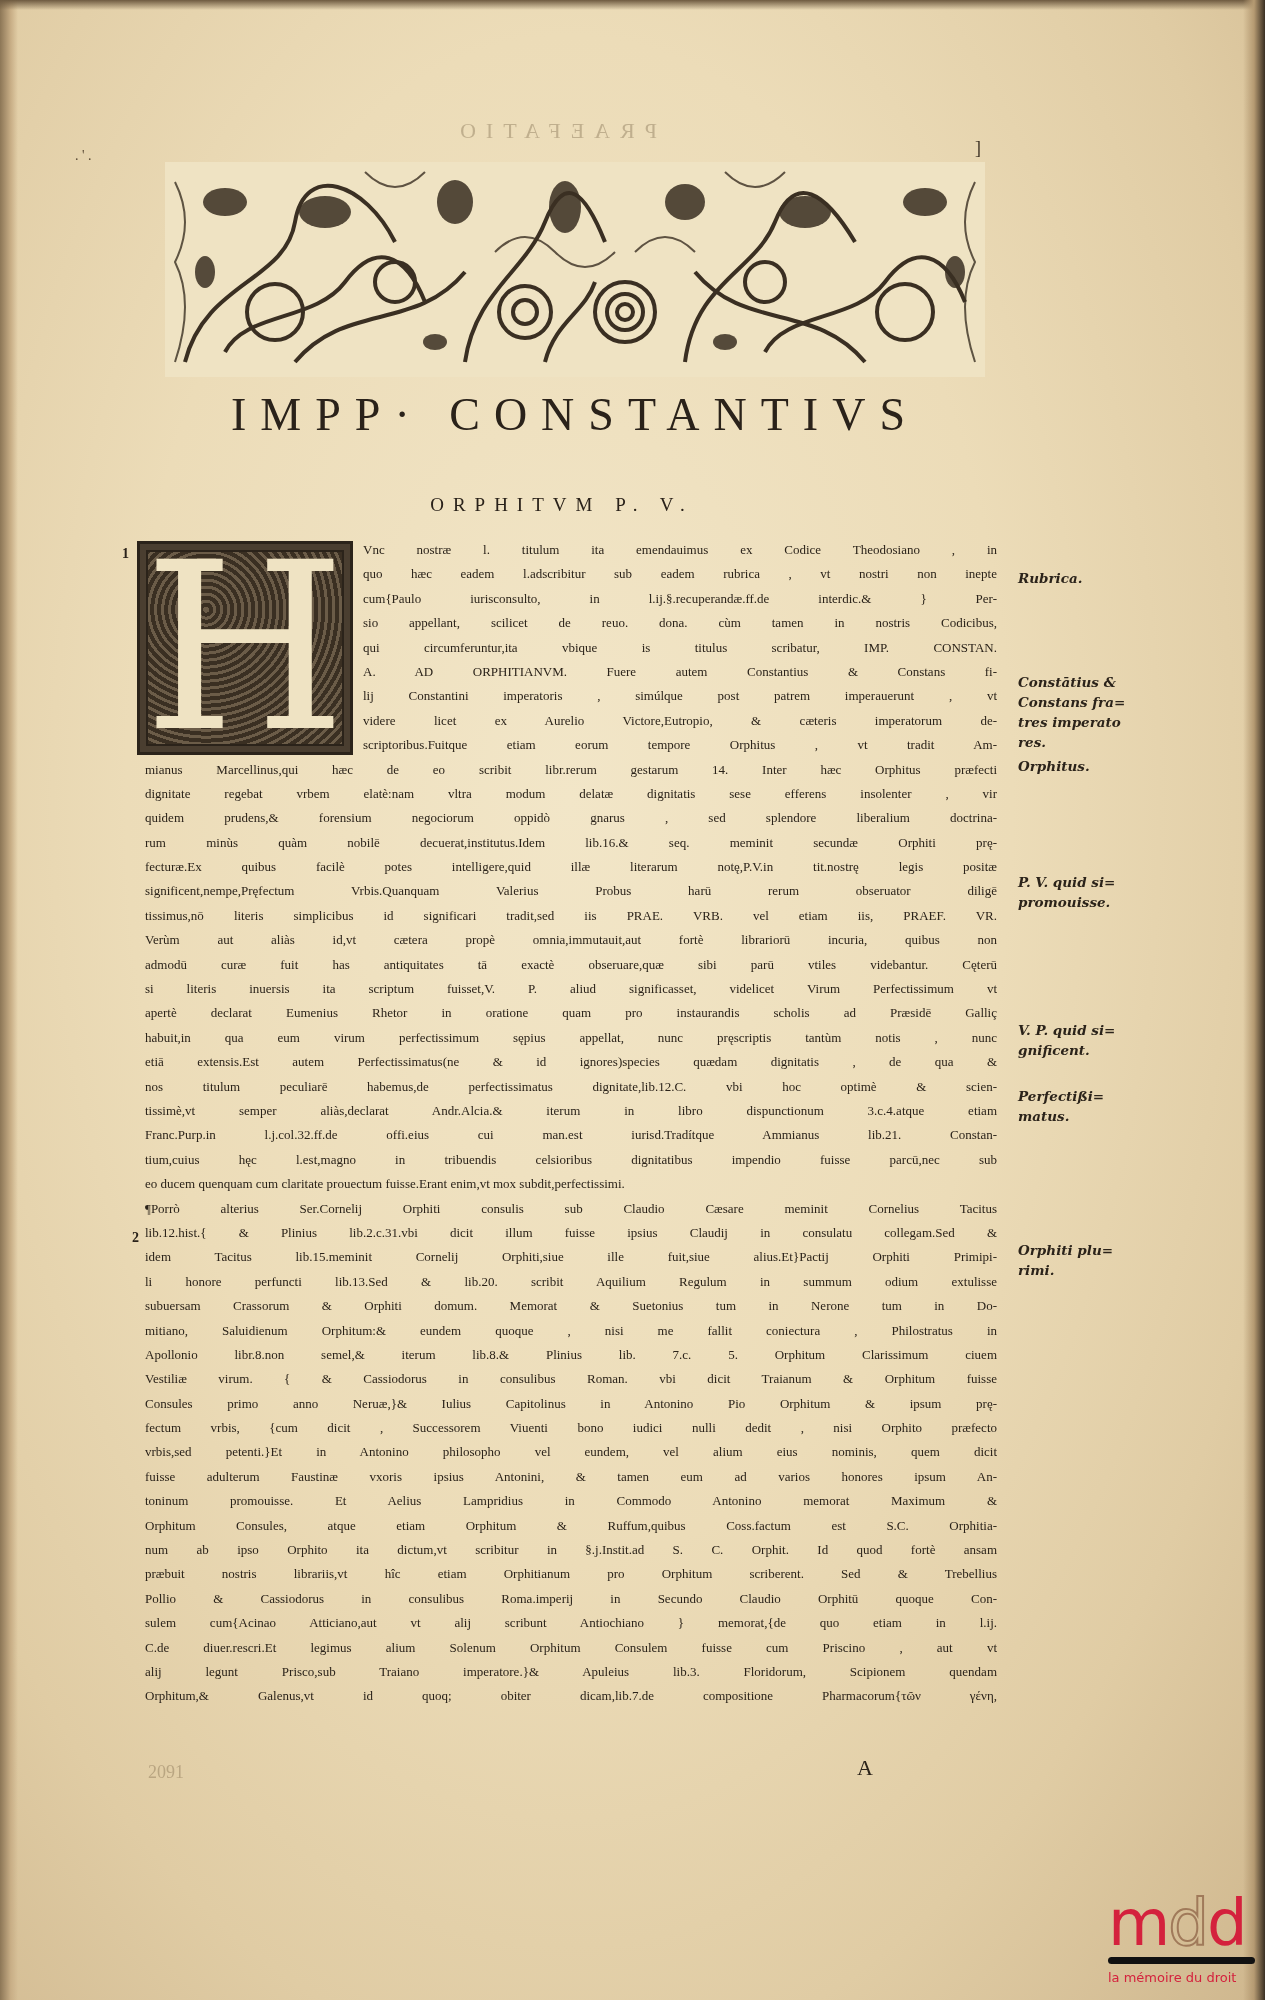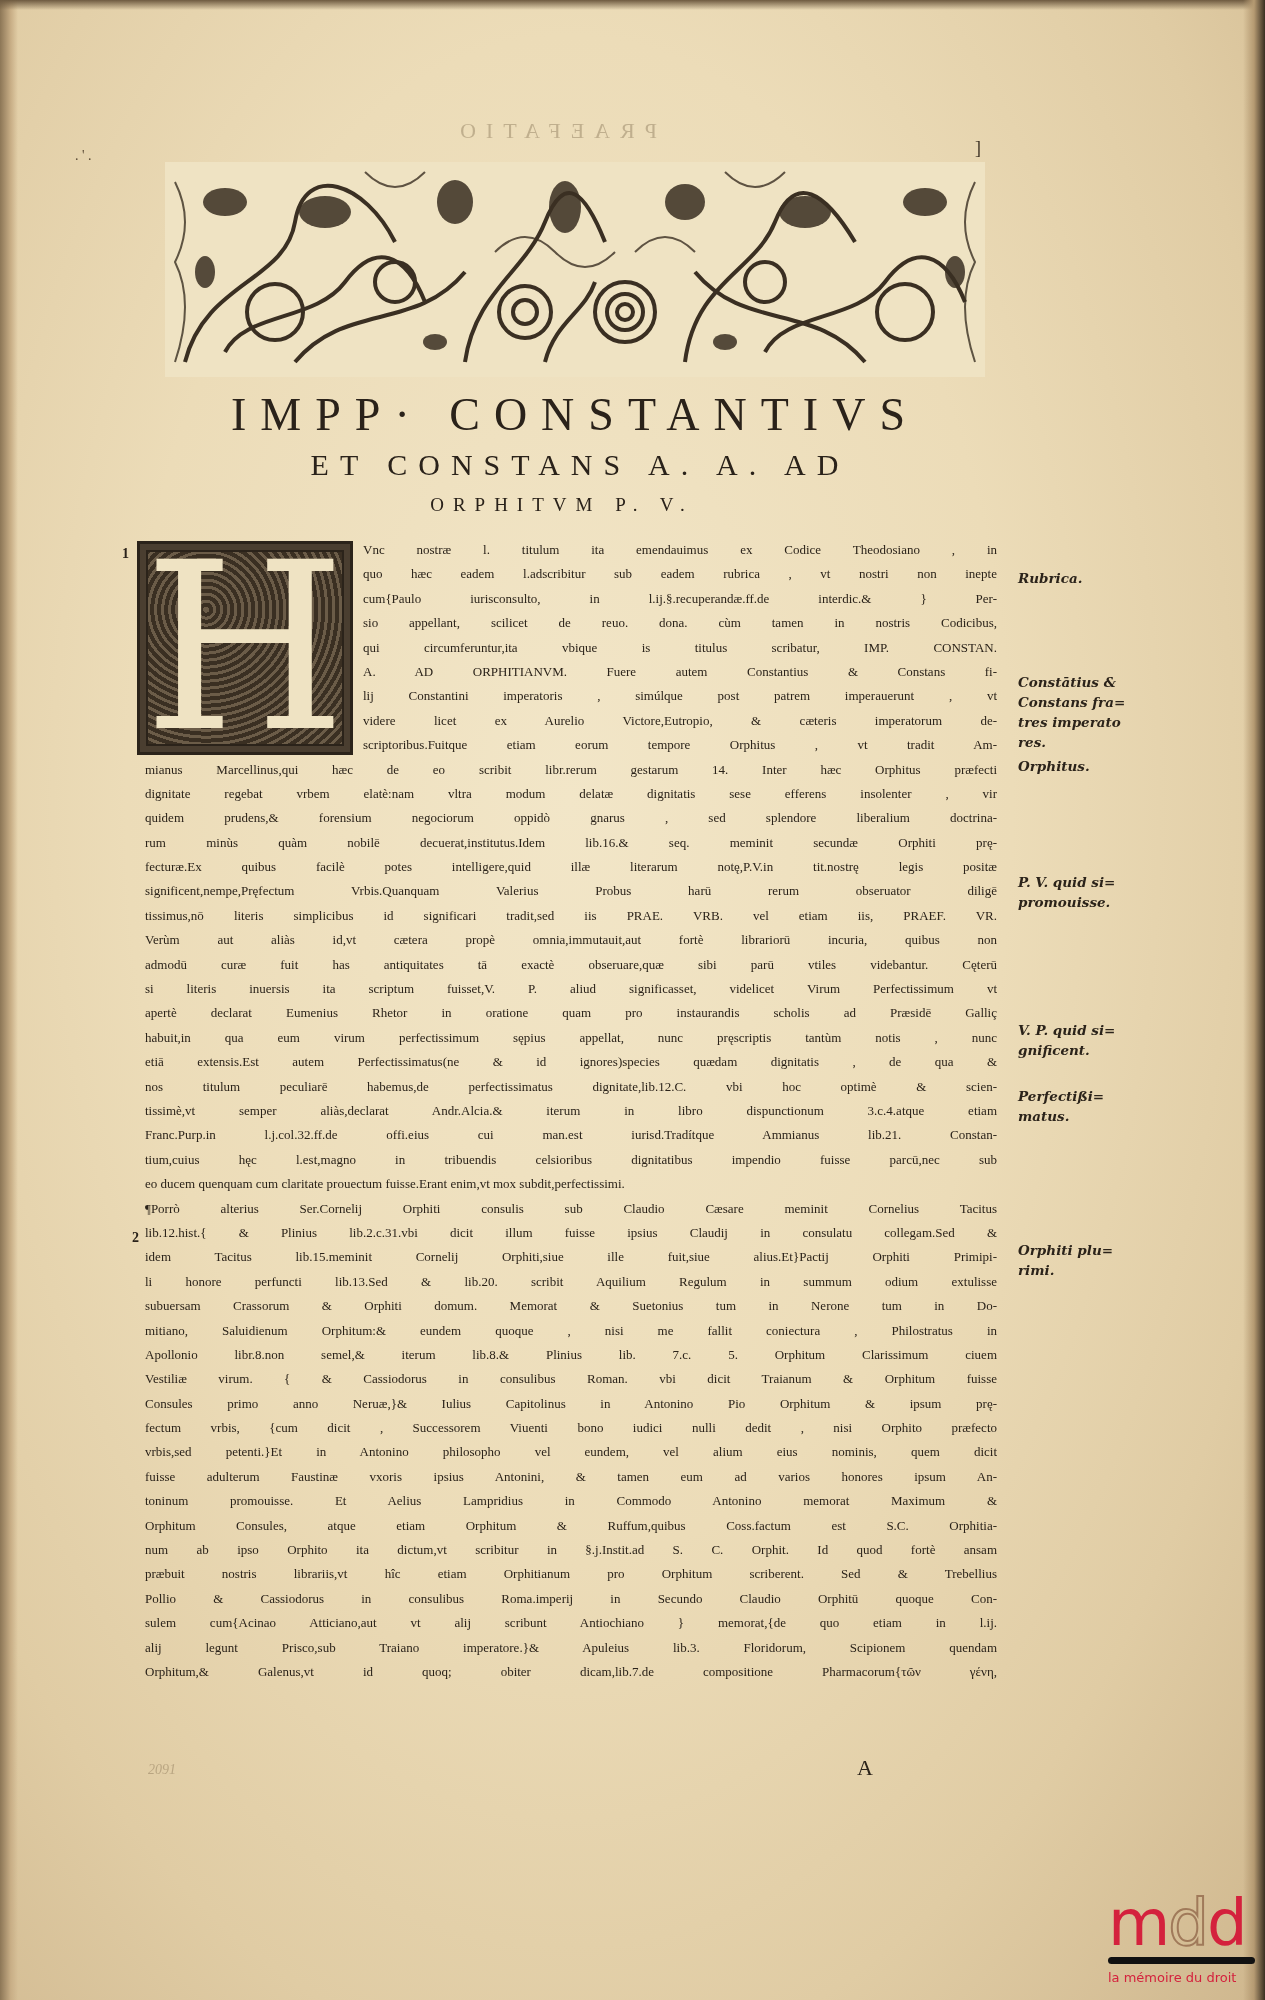--- a/index.html
+++ b/index.html
@@ -76,21 +76,21 @@
   .line.indent { padding-left: 218px; }
   .line.last { text-align-last: left; }
 
   .margin-note {
     position: absolute; left: 1018px; width: 120px;
     font-family: "DejaVu Serif", serif; font-style: italic; font-weight: bold;
     font-size: 13.5px; line-height: 20px; color: #2b231a;
   }
 
   .sig-A { position: absolute; left: 857px; top: 1755px; font-size: 22px; color: #2b231a; }
-  .bleed-foot { position: absolute; left: 148px; top: 1762px; font-size: 14px; color: rgba(110,90,60,0.35); font-style: italic; }
+  .bleed-foot { position: absolute; left: 148px; top: 1762px; font-size: 18px; color: rgba(110,90,60,0.35); }
 
   .logo { position: absolute; left: 1108px; top: 1893px; width: 150px; height: 100px; }
   .logo-letters { font-family: "DejaVu Sans", sans-serif; font-size: 64px; line-height: 60px; letter-spacing: -2px; }
   .logo-m { color: #d4213d; }
   .logo-d1 { color: transparent; -webkit-text-stroke: 2px #a07a5a; }
   .logo-d2 { color: #d4213d; }
   .logo-bar { width: 147px; height: 7px; background: #111; border-radius: 4px; margin-top: 4px; }
   .logo-sub { font-family: "DejaVu Sans", sans-serif; font-size: 13px; color: #d4213d; margin-top: 6px; white-space: nowrap; }
 </style>
 </head>
@@ -145,21 +145,20 @@
         <path d="M810 20 Q 790 60 810 100 Q 790 140 810 200"></path>
         <path d="M200 10 Q 230 40 260 10"></path>
         <path d="M560 10 Q 590 40 620 10"></path>
         <path d="M330 90 Q 360 60 390 90 Q 420 120 450 90"></path>
         <path d="M470 90 Q 500 60 530 90"></path>
       </g>
     </svg>
   </div>
 
   <div class="title-1">IMPP· CONSTANTIVS</div>
-  <div class="title-2">ET CONSTANS A. A. AD</div>
   <div class="title-3">ORPHITVM P. V.</div>
 
   <div class="para-num" style="left:122px; top:546px;">1</div>
   <div class="para-num" style="left:132px; top:1230px;">2</div>
 
   <div class="initial">
     <div class="initial-inner"></div>
     <div class="initial-letter">H</div>
   </div>
 
@@ -202,20 +201,21 @@
     <div class="line">Consules primo anno Neruæ,}&amp; Iulius Capitolinus in Antonino Pio Orphitum &amp; ipsum prę-</div>
     <div class="line">fectum vrbis, {cum dicit , Successorem Viuenti bono iudici nulli dedit , nisi Orphito præfecto</div>
     <div class="line">vrbis,sed petenti.}Et in Antonino philosopho vel eundem, vel alium eius nominis, quem dicit</div>
     <div class="line">fuisse adulterum Faustinæ vxoris ipsius Antonini, &amp; tamen eum ad varios honores ipsum An-</div>
     <div class="line">toninum promouisse. Et Aelius Lampridius in Commodo Antonino memorat Maximum &amp;</div>
     <div class="line">Orphitum Consules, atque etiam Orphitum &amp; Ruffum,quibus Coss.factum est S.C. Orphitia-</div>
     <div class="line">num ab ipso Orphito ita dictum,vt scribitur in §.j.Instit.ad S. C. Orphit. Id quod fortè ansam</div>
     <div class="line">præbuit nostris librariis,vt hîc etiam Orphitianum pro Orphitum scriberent. Sed &amp; Trebellius</div>
     <div class="line">Pollio &amp; Cassiodorus in consulibus Roma.imperij in Secundo Claudio Orphitū quoque Con-</div>
     <div class="line">sulem cum{Acinao Atticiano,aut vt alij scribunt Antiochiano } memorat,{de quo etiam in l.ij.</div>
+    <div class="line">C.de diuer.rescri.Et legimus alium Solenum Orphitum Consulem fuisse cum Priscino , aut vt</div>
     <div class="line">alij legunt Prisco,sub Traiano imperatore.}&amp; Apuleius lib.3. Floridorum, Scipionem quendam</div>
     <div class="line">Orphitum,&amp; Galenus,vt id quoq; obiter dicam,lib.7.de compositione Pharmacorum{τῶν γένη,</div>
   </div>
 
   <div class="margin-note" style="top:568px;">Rubrica.</div>
   <div class="margin-note" style="top:672px;">Constātius &amp; Constans fra= tres imperato res.</div>
   <div class="margin-note" style="top:756px;">Orphitus.</div>
   <div class="margin-note" style="top:872px;">P. V. quid si= promouisse.</div>
   <div class="margin-note" style="top:1020px;">V. P. quid si= gnificent.</div>
   <div class="margin-note" style="top:1086px;">Perfectißi= matus.</div>

